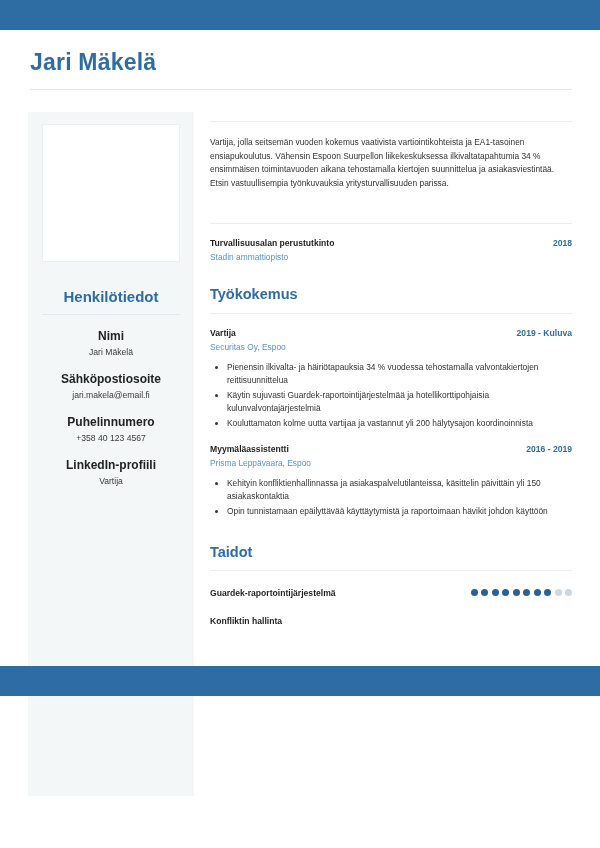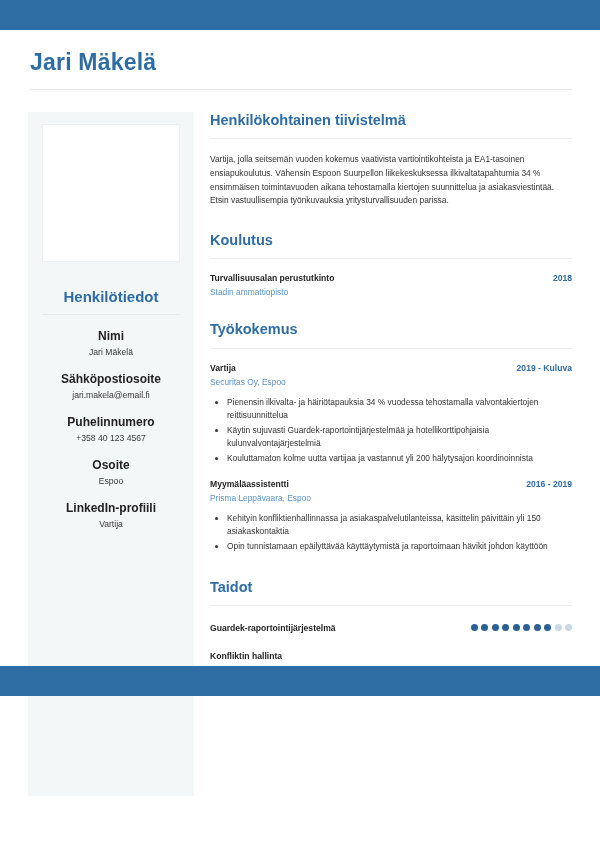--- a/index.html
+++ b/index.html
@@ -210,42 +210,36 @@
         </div>
         <div class="contact-item">
           <div class="contact-label">Sähköpostiosoite</div>
           <div class="contact-value">jari.makela@email.fi</div>
         </div>
         <div class="contact-item">
           <div class="contact-label">Puhelinnumero</div>
           <div class="contact-value">+358 40 123 4567</div>
         </div>
         <div class="contact-item">
-          <div class="contact-label">Osoite</div>
-          <div class="contact-value">Espoo</div>
-        </div>
-        <div class="contact-item">
           <div class="contact-label">LinkedIn-profiili</div>
           <div class="contact-value">Vartija</div>
         </div>
       </div>
     </div>
 
     <div class="main">
 
       <div>
-        <div class="sec-heading">Henkilökohtainen tiivistelmä</div>
         <div class="sec-rule"></div>
         <div class="summary-text">Vartija, jolla seitsemän vuoden kokemus vaativista vartiointikohteista ja EA1-tasoinen ensiapukoulutus. Vähensin Espoon Suurpellon liikekeskuksessa ilkivaltatapahtumia 34 % ensimmäisen toimintavuoden aikana tehostamalla kiertojen suunnittelua ja asiakasviestintää. Etsin vastuullisempia työnkuvauksia yritysturvallisuuden parissa.</div>
       </div>
 
       <div class="sec-gap"></div>
 
       <div>
-        <div class="sec-heading">Koulutus</div>
         <div class="sec-rule"></div>
         <div class="entry">
           <div class="entry-row">
             <div class="entry-title">Turvallisuusalan perustutkinto</div>
             <div class="entry-date">2018</div>
           </div>
           <div class="entry-org">Stadin ammattiopisto</div>
         </div>
       </div>
 

